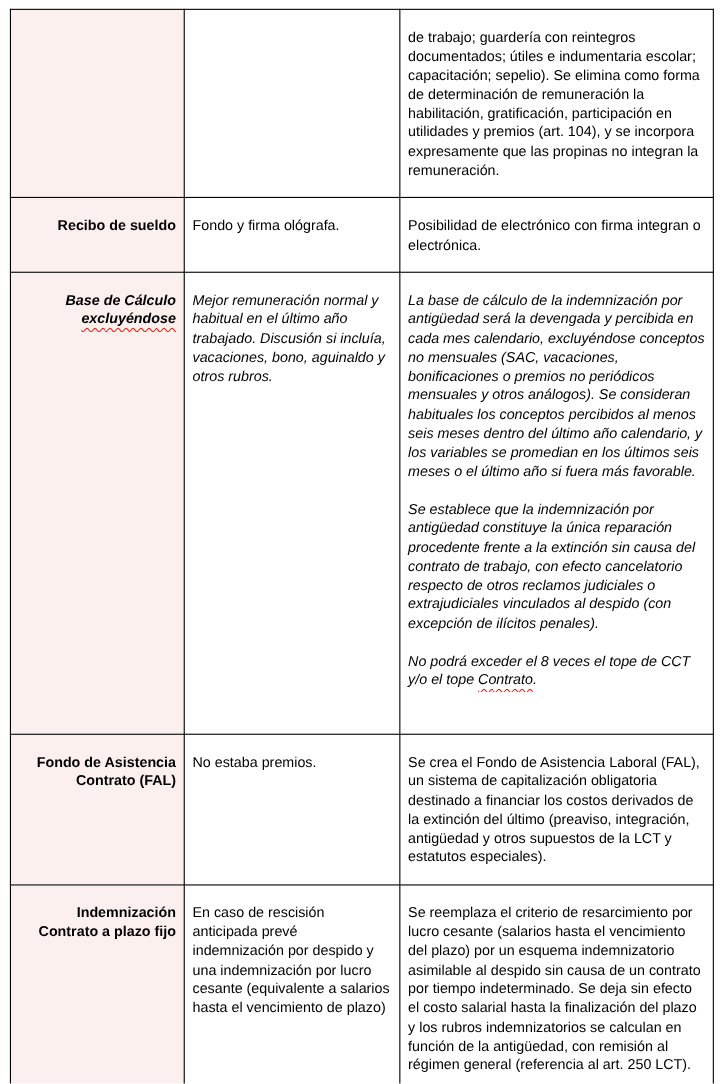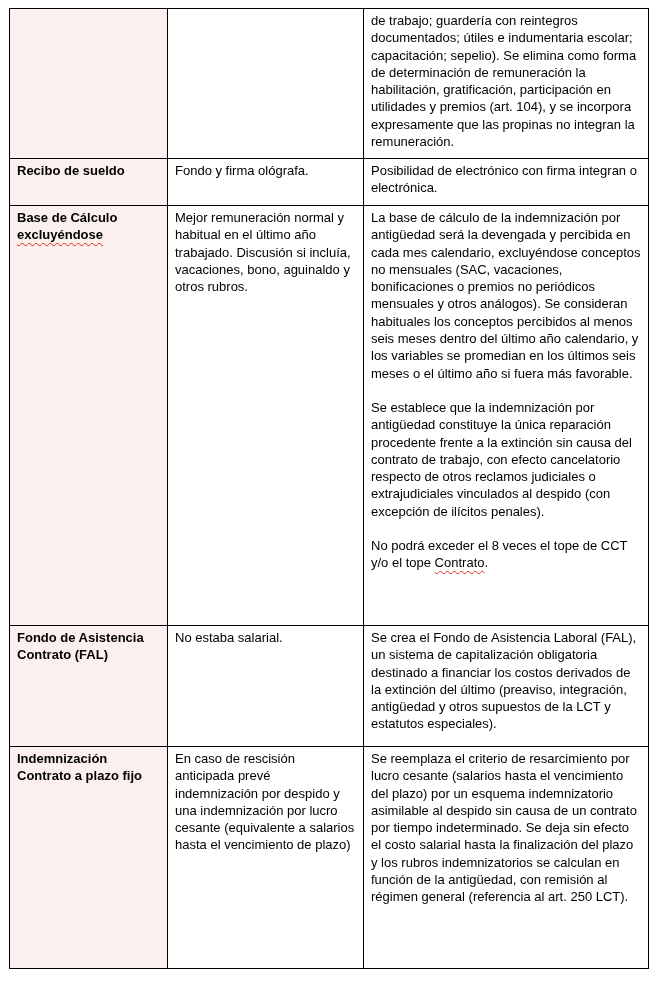--- a/index.html
+++ b/index.html
@@ -19,46 +19,46 @@
     border-collapse: collapse;
     table-layout: fixed;
     width: 639px;
     font-size: 13px;
     line-height: 17.3px;
     color: #000000;
   }
   table.doc-table td {
     border: 1px solid #000000;
     vertical-align: top;
-    padding: 3px 7px;
+    padding: 16px 7px;
     overflow: hidden;
     word-wrap: break-word;
   }
   td.head-cell {
     background: #fbf0ee;
     vertical-align: middle;
-    text-align: left;
+    text-align: right;
     font-weight: bold;
   }
   td p {
     margin: 0 0 17px 0;
   }
   td p:last-child {
     margin-bottom: 0;
   }
   .misspelled {
     text-decoration-line: underline;
     text-decoration-style: wavy;
     text-decoration-color: #e02b20;
     text-decoration-thickness: 1px;
     text-underline-offset: 2.5px;
   }
   tr.row-1 { height: 150px; }
   tr.row-2 { height: 47px; }
-  tr.row-3 { height: 420px; }
+  tr.row-3 { height: 420px; font-style: italic; }
   tr.row-4 { height: 121px; }
   tr.row-5 { height: 222px; margin-left: 44px; }
 </style>
 </head>
 <body>
 
 <div class="page">
   <table class="doc-table">
     <colgroup>
       <col style="width:158px">
@@ -96,21 +96,21 @@
           <p>La base de cálculo de la indemnización por antigüedad será la devengada y percibida en cada mes calendario, excluyéndose conceptos no mensuales (SAC, vacaciones, bonificaciones o premios no periódicos mensuales y otros análogos).  Se consideran habituales los conceptos percibidos al menos seis meses dentro del último año calendario, y los variables se promedian en los últimos seis meses o el último año si fuera más favorable.</p>
           <p>Se establece que la indemnización por antigüedad constituye la única reparación procedente frente a la extinción sin causa del contrato de trabajo, con efecto cancelatorio respecto de otros reclamos judiciales o extrajudiciales vinculados al despido (con excepción de ilícitos penales).</p>
           <p><span>No podrá exceder el 8 veces el tope de CCT y/o el tope </span><span class="misspelled">Contrato</span><span>.</span></p>
         </td>
       </tr>
       <tr class="row-4">
         <td class="head-cell">
           <div>Fondo de Asistencia Contrato (FAL)</div>
         </td>
         <td>
-          <p>No estaba salarial.</p>
+          <p>No estaba premios.</p>
         </td>
         <td>
           <p>Se crea el Fondo de Asistencia Laboral (FAL), un sistema de capitalización obligatoria destinado a financiar los costos derivados de la extinción del último (preaviso, integración, antigüedad y otros supuestos de la LCT y estatutos especiales).</p>
         </td>
       </tr>
       <tr class="row-5">
         <td class="head-cell">
           <div>Indemnización Contrato a plazo fijo</div>
         </td>
         <td>

